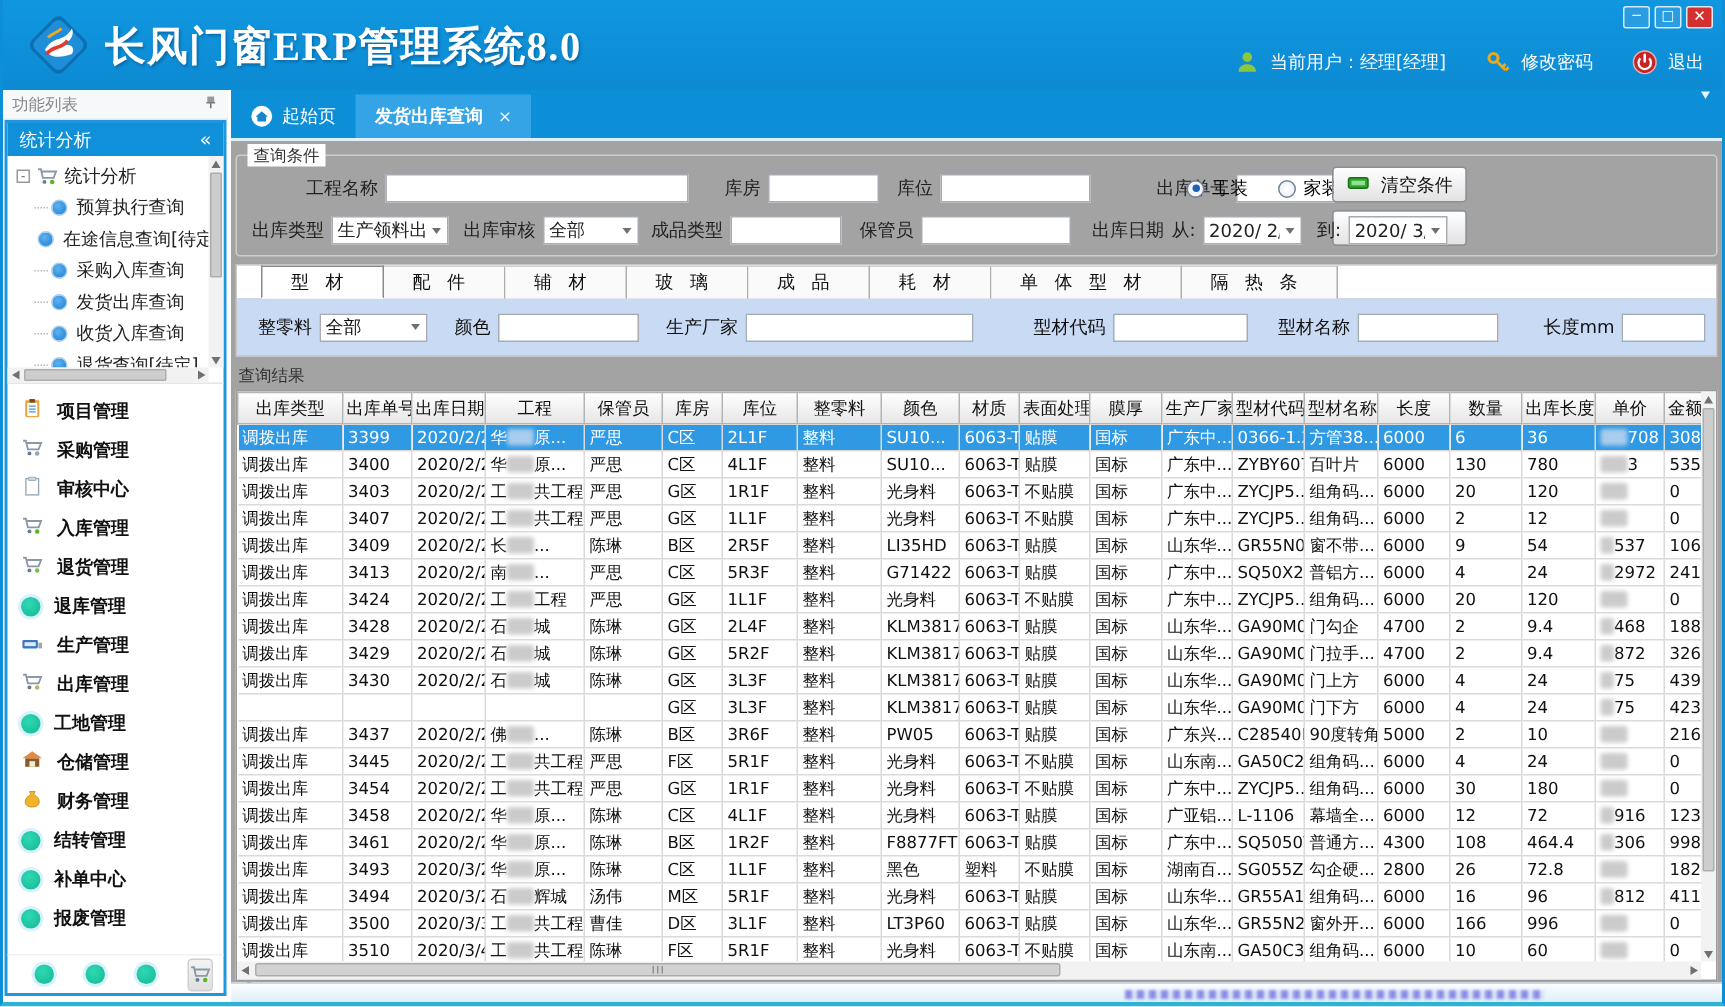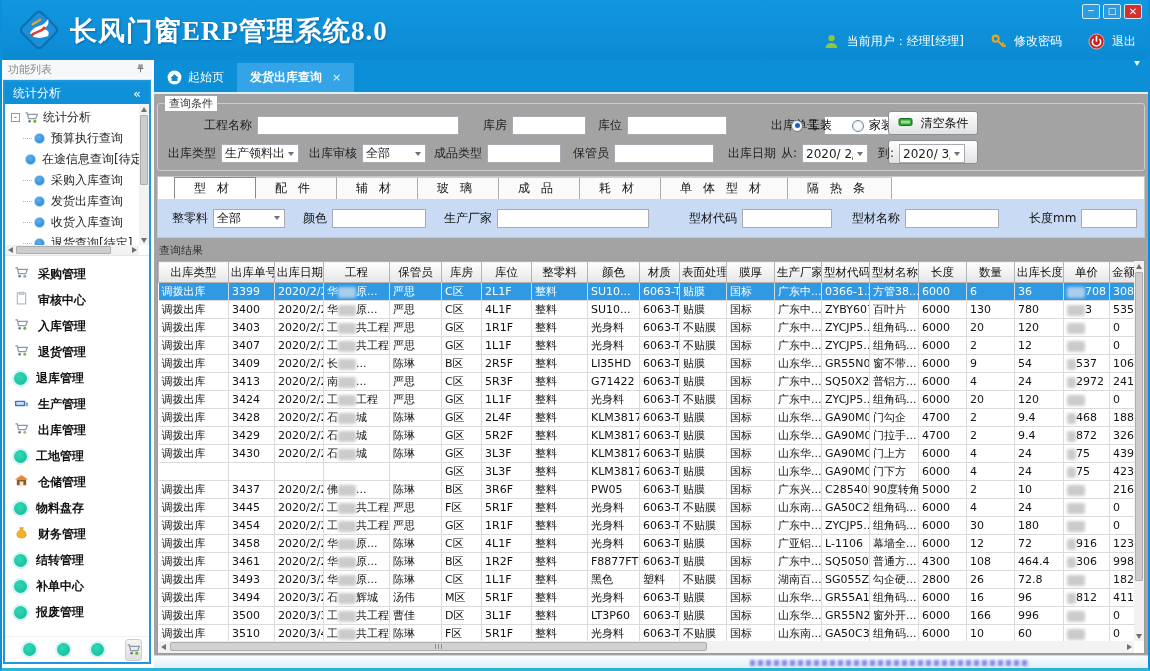--- a/index.html
+++ b/index.html
@@ -258,20 +258,29 @@
           <div class="thumb" style="top:1px;bottom:1px;left:11px;width:95px"></div>
           <div class="sb-arrow" style="right:0">
               <span class="tri right"></span>
             </div>
         </div>
       </div>
 
       <div class="menu" id="side-menu">
           <div class="menu-item">
             <span><svg viewBox="0 0 16 16" width="15" height="15">
+                <rect x="3" y="2" width="10" height="12" rx="1" fill="#e8a33d"></rect>
+                <rect x="4.4" y="3.8" width="7.2" height="9.4" fill="#fff"></rect>
+                <rect x="6" y="1" width="4" height="2.6" rx="0.5" fill="#7a4a1e"></rect>
+                <path d="M5.6 6.2h4.8M5.6 8.2h4.8M5.6 10.2h4.8" stroke="#4a90d9" stroke-width="0.9"></path>
+              </svg></span>
+            <span>项目管理</span>
+          </div>
+          <div class="menu-item">
+            <span><svg viewBox="0 0 16 16" width="15" height="15">
                 <path d="M1.5 3h2l1.4 6.2h7.6l1.8-4.6H4.2" fill="none" stroke="#8a98a8" stroke-width="1.3"></path>
                 <circle cx="6" cy="12" r="1.4" fill="#6a7a8a"></circle>
                 <circle cx="11.5" cy="12" r="1.6" fill="#9aa6b2"></circle>
               </svg></span>
             <span>采购管理</span>
           </div>
           <div class="menu-item">
             <span><svg viewBox="0 0 16 16" width="15" height="15">
                 <rect x="3.5" y="2.2" width="9" height="11.6" fill="#fff" stroke="#9aabb8"></rect>
                 <rect x="5.5" y="1.2" width="5" height="2.4" fill="#cfd8e0" stroke="#9aabb8" stroke-width="0.6"></rect>
@@ -318,24 +327,20 @@
             <span class="teal-dot"></span>
             <span>工地管理</span>
           </div>
           <div class="menu-item">
             <span><svg viewBox="0 0 16 16" width="15" height="15">
                 <path d="M1 7l7-5 7 5z" fill="#e8883d"></path>
                 <rect x="3" y="7" width="10" height="6" fill="#8a5a2a"></rect>
                 <rect x="6" y="9" width="4" height="4" fill="#f5e9c8"></rect>
               </svg></span>
             <span>仓储管理</span>
-          </div>
-          <div class="menu-item">
-            <span class="teal-dot"></span>
-            <span>物料盘存</span>
           </div>
           <div class="menu-item">
             <span><svg viewBox="0 0 16 16" width="15" height="15">
                 <path d="M6 2.8h4l-1 2.3c2.4.8 4 2.8 4 5.2 0 2-1.8 3.6-5 3.6s-5-1.6-5-3.6c0-2.4 1.6-4.4 4-5.2z" fill="#f2b32c" stroke="#c8901a" stroke-width="0.6"></path>
               </svg></span>
             <span>财务管理</span>
           </div>
           <div class="menu-item">
             <span class="teal-dot"></span>
             <span>结转管理</span>

